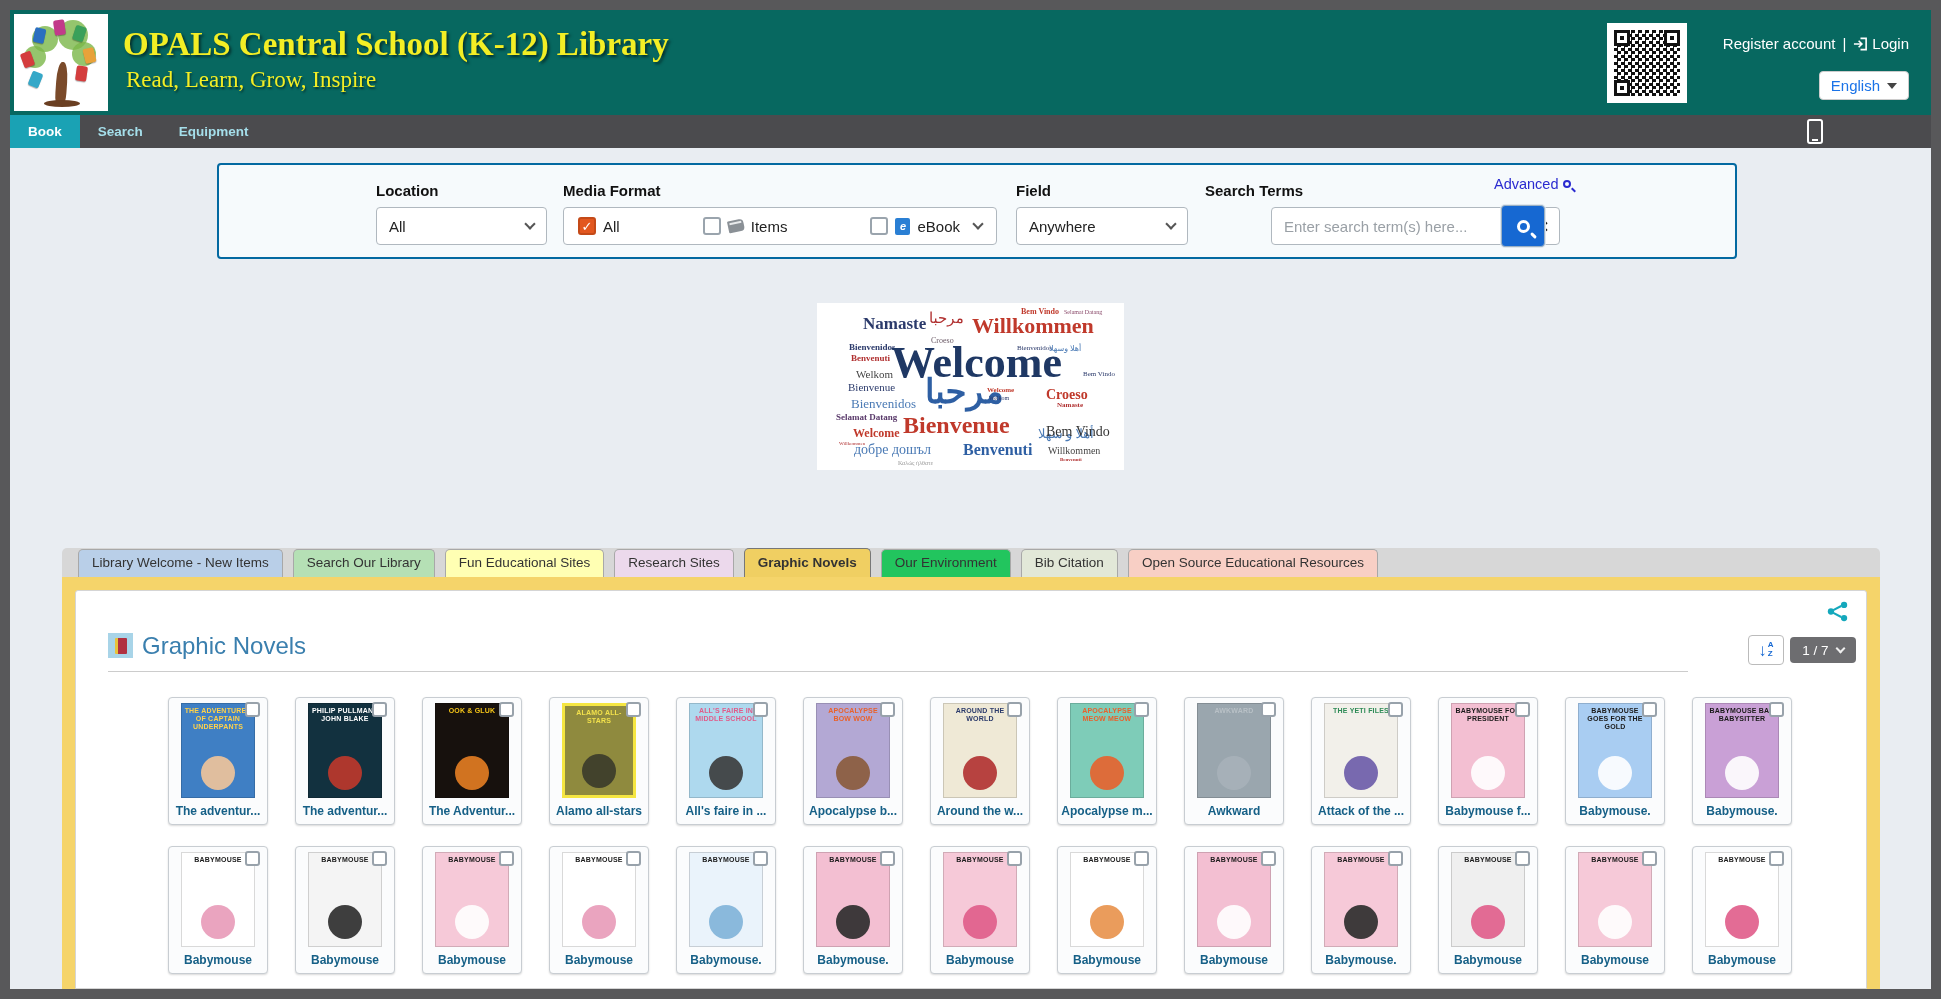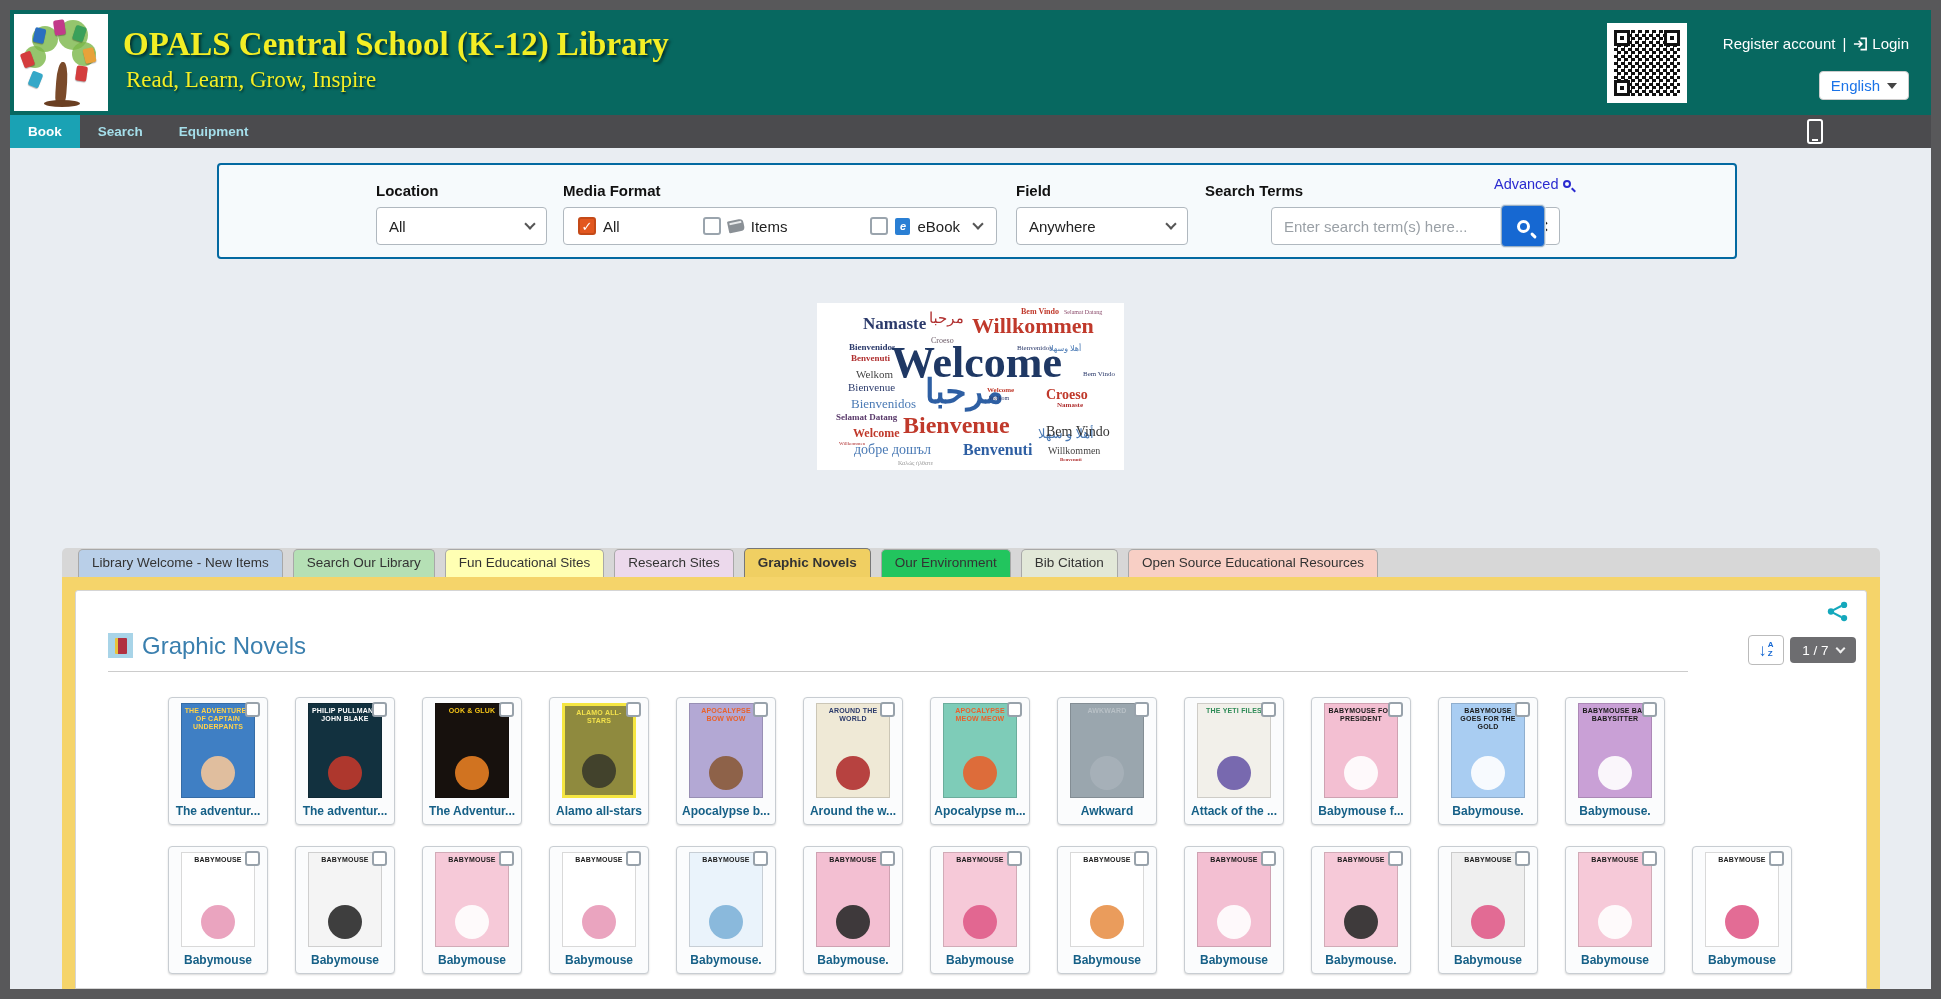--- a/index.html
+++ b/index.html
@@ -316,20 +316,28 @@
               </div>
               <div class="book-card">
                 <div class="cover" style="background: rgb(143, 138, 62); border: 3px solid rgb(245, 230, 66);">
                   <div class="cover-band" style="color: rgb(242, 225, 76);">ALAMO ALL-STARS</div>
                   <div class="cover-art" style="background: rgb(58, 58, 42);"></div>
                 </div>
                 <span class="book-cb"></span>
                 <div class="book-title">Alamo all-stars</div>
               </div>
               <div class="book-card">
+                <div class="cover" style="background: rgb(174, 217, 238);">
+                  <div class="cover-band" style="color: rgb(224, 92, 138);">ALL'S FAIRE IN MIDDLE SCHOOL</div>
+                  <div class="cover-art" style="background: rgb(58, 58, 58);"></div>
+                </div>
+                <span class="book-cb"></span>
+                <div class="book-title">All's faire in ...</div>
+              </div>
+              <div class="book-card">
                 <div class="cover" style="background: rgb(179, 168, 212);">
                   <div class="cover-band" style="color: rgb(232, 98, 44);">APOCALYPSE BOW WOW</div>
                   <div class="cover-art" style="background: rgb(138, 90, 58);"></div>
                 </div>
                 <span class="book-cb"></span>
                 <div class="book-title">Apocalypse b...</div>
               </div>
               <div class="book-card">
                 <div class="cover" style="background: rgb(239, 233, 214);">
                   <div class="cover-band" style="color: rgb(43, 58, 107);">AROUND THE WORLD</div>

